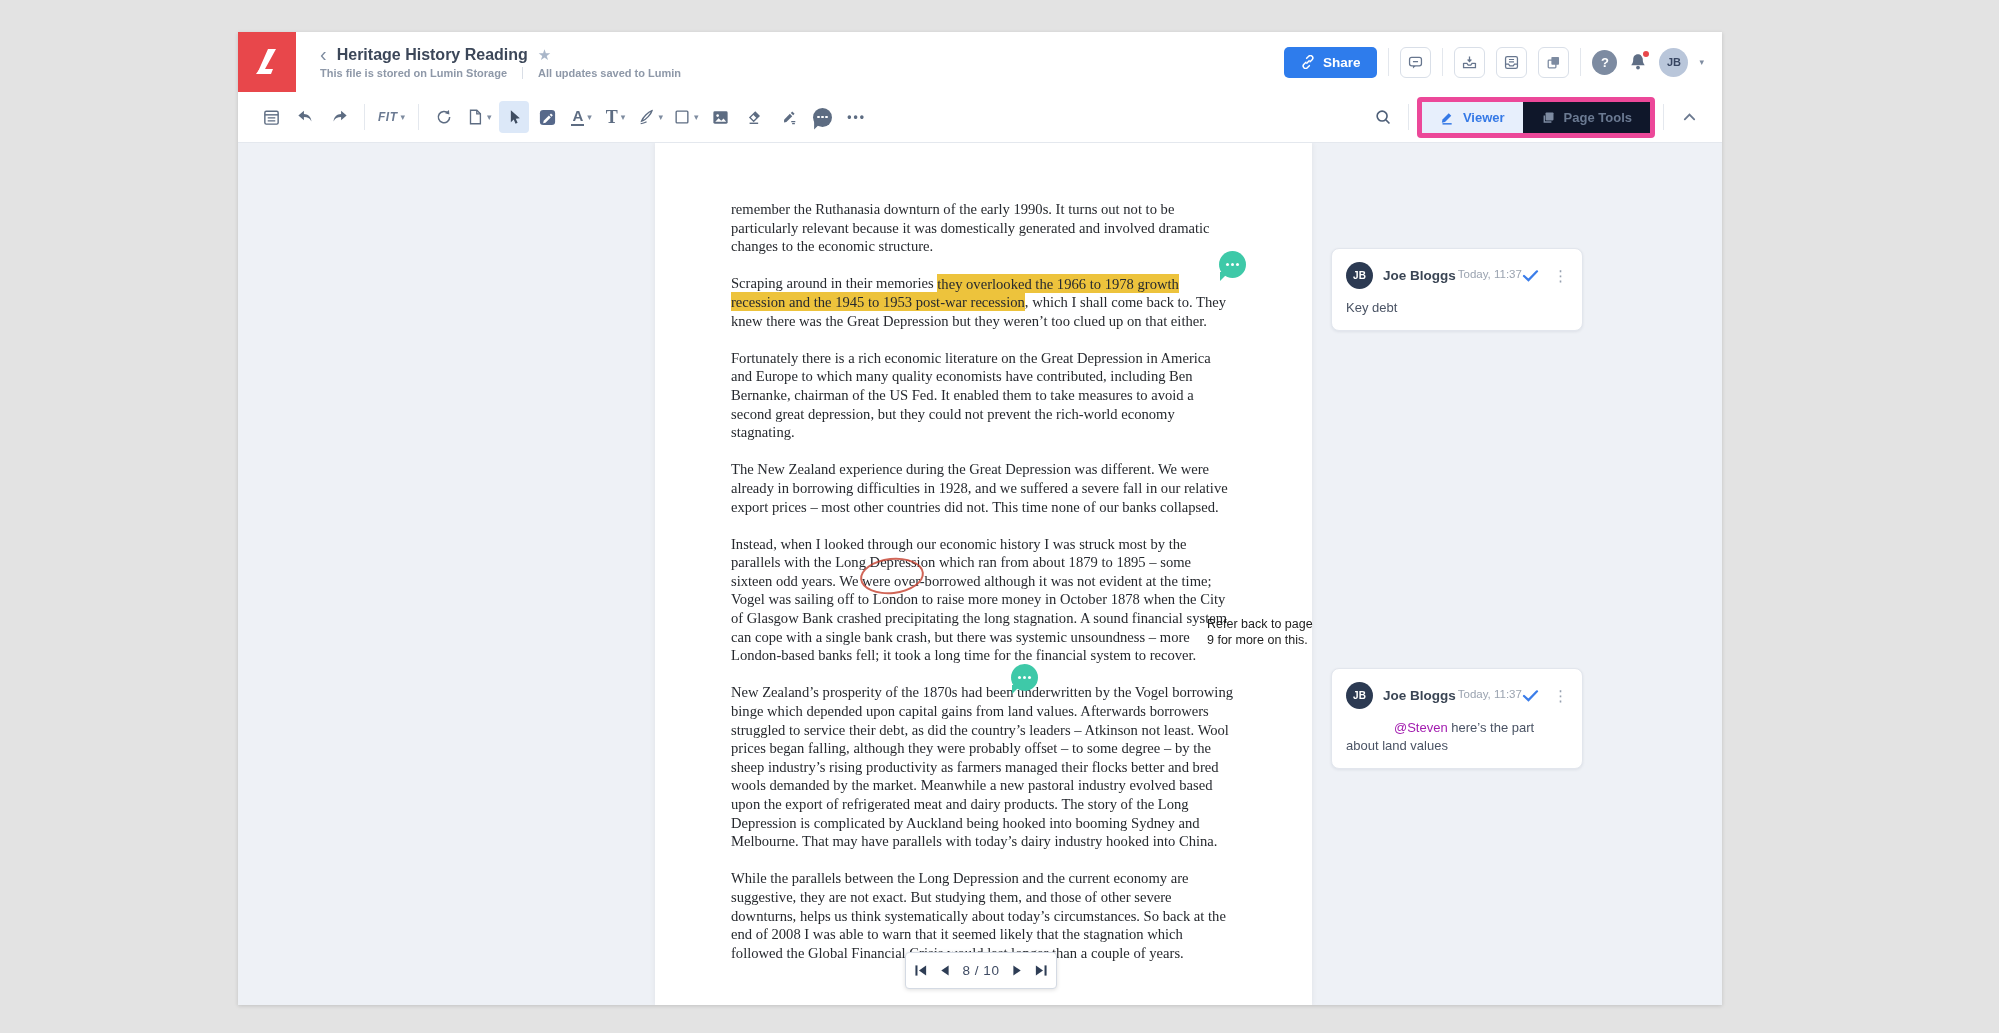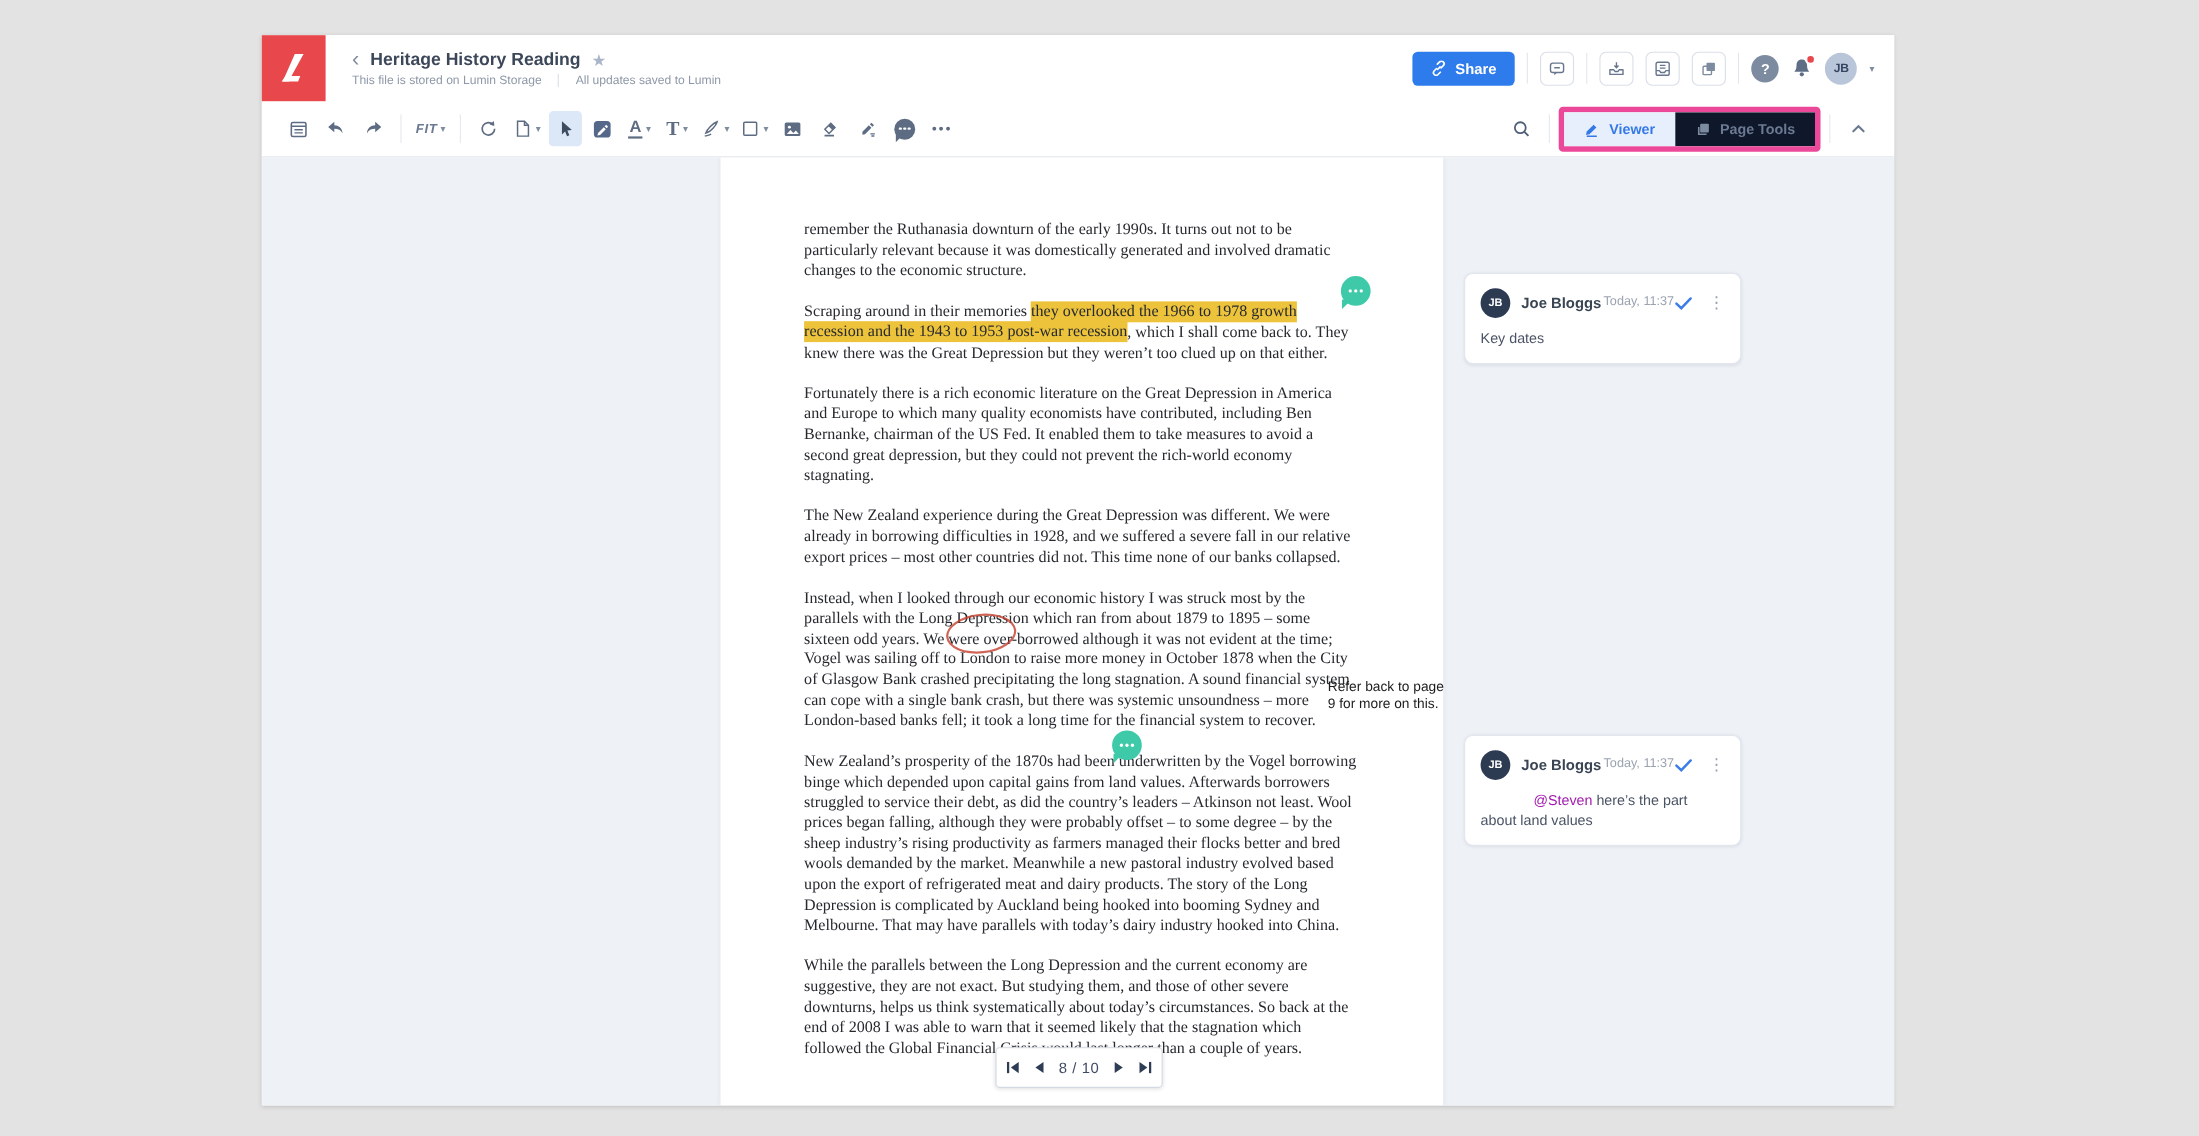--- a/index.html
+++ b/index.html
@@ -12,21 +12,21 @@
          background:#fff; box-shadow:0 1px 4px rgba(0,0,0,.15); }
 
   
   .header { position:relative; height:60px; display:flex; align-items:stretch; background:#fff; }
   .logo { width:58px; background:#e8474b; display:flex; align-items:center; justify-content:center; flex:none; }
   .head-main { display:flex; flex-direction:column; justify-content:center; padding-left:24px; gap:3px; }
   .title-row { display:flex; align-items:center; gap:10px; }
   .back-chev { font-size:20px; color:#7e8ca0; line-height:1; cursor:pointer; margin-top:-2px; }
   .doc-title { font-size:16px; font-weight:bold; color:#3c4759; }
   .star { color:#a9b6c9; font-size:15px; }
-  .sub-row { display:flex; align-items:center; gap:15px; font-size:11px; color:#8e98a8; }
+  .sub-row { display:flex; align-items:center; gap:15px; font-size:11px; color:#8e98a8;font-weight:bold; }
   .sub-div { width:1px; height:12px; background:#d9dee6; }
   .head-right { margin-left:auto; display:flex; align-items:center; gap:11px; padding-right:18px; }
   .share-btn { display:flex; align-items:center; gap:8px; background:#2e7cec; color:#fff;
                font-size:13.5px; font-weight:bold; border:none; border-radius:5px;
                padding:8px 17px; cursor:pointer; }
   .hsep { width:1px; height:28px; background:#e3e7ed; }
   .icon-btn { width:31px; height:31px; border:1px solid #d9dfe8; border-radius:6px; background:#fff;
               display:flex; align-items:center; justify-content:center; cursor:pointer; }
   .help-circle { width:25px; height:25px; border-radius:50%; background:#7d8ba1; color:#fff;
                  font-size:13px; font-weight:bold; display:flex; align-items:center; justify-content:center; cursor:pointer; }
@@ -307,21 +307,21 @@
             <path d="M3 10 l5-5 5 5"></path>
           </svg>
         </div>
       </div>
     </div>
 
     <div class="canvas">
       <div class="page">
         <div class="textblock">
           <p>remember the Ruthanasia downturn of the early 1990s. It turns out not to be particularly relevant because it was domestically generated and involved dramatic changes to the economic structure.</p>
-          <p><span>Scraping around in their memories </span><mark class="hl">they overlooked the 1966 to 1978 growth recession and the 1943 to 1953 post-war recession</mark><span>, which I shall come back to. They knew there was the Great Depression but they weren’t too clued up on that either.</span></p>
+          <p><span>Scraping around in their memories </span><mark class="hl">they overlooked the 1966 to 1978 growth recession and the 1945 to 1953 post-war recession</mark><span>, which I shall come back to. They knew there was the Great Depression but they weren’t too clued up on that either.</span></p>
           <p>Fortunately there is a rich economic literature on the Great Depression in America and Europe to which many quality economists have contributed, including Ben Bernanke, chairman of the US Fed. It enabled them to take measures to avoid a second great depression, but they could not prevent the rich-world economy stagnating.</p>
           <p>The New Zealand experience during the Great Depression was different. We were already in borrowing difficulties in 1928, and we suffered a severe fall in our relative export prices – most other countries did not. This time none of our banks collapsed.</p>
           <p>Instead, when I looked through our economic history I was struck most by the parallels with the Long Depression which ran from about 1879 to 1895 – some sixteen odd years. We were over-borrowed although it was not evident at the time; Vogel was sailing off to London to raise more money in October 1878 when the City of Glasgow Bank crashed precipitating the long stagnation. A sound financial system can cope with a single bank crash, but there was systemic unsoundness – more London-based banks fell; it took a long time for the financial system to recover.</p>
           <p>New Zealand’s prosperity of the 1870s had been underwritten by the Vogel borrowing binge which depended upon capital gains from land values. Afterwards borrowers struggled to service their debt, as did the country’s leaders – Atkinson not least. Wool prices began falling, although they were probably offset – to some degree – by the sheep industry’s rising productivity as farmers managed their flocks better and bred wools demanded by the market. Meanwhile a new pastoral industry evolved based upon the export of refrigerated meat and dairy products. The story of the Long Depression is complicated by Auckland being hooked into booming Sydney and Melbourne. That may have parallels with today’s dairy industry hooked into China.</p>
           <p>While the parallels between the Long Depression and the current economy are suggestive, they are not exact. But studying them, and those of other severe downturns, helps us think systematically about today’s circumstances. So back at the end of 2008 I was able to warn that it seemed likely that the stagnation which followed the Global Financial Crisis would last longer than a couple of years.</p>
         </div>
         <div class="circle-anno"></div>
         <div class="note-anno">Refer back to page 9 for more on this.</div>
         <span class="bubble marker1">
             <span class="dots3"></span>
@@ -364,21 +364,21 @@
             <span class="c-author">Joe Bloggs</span>
             <span class="c-time">Today, 11:37</span>
           </span>
           <span class="c-actions">
             <svg width="17" height="13" viewBox="0 0 18 14" fill="none" stroke="#3b7de9" stroke-width="2.4" stroke-linecap="round">
               <path d="M2 7.5 L6.8 12 L16 2.5"></path>
             </svg>
             <span class="c-menu">⋮</span>
           </span>
         </div>
-        <div class="c-body">Key dates</div>
+        <div class="c-body">Key debt</div>
       </div>
 
       <div class="card card2">
         <div class="card-head">
           <span class="c-avatar">JB</span>
           <span class="c-id">
             <span class="c-author">Joe Bloggs</span>
             <span class="c-time">Today, 11:37</span>
           </span>
           <span class="c-actions">

